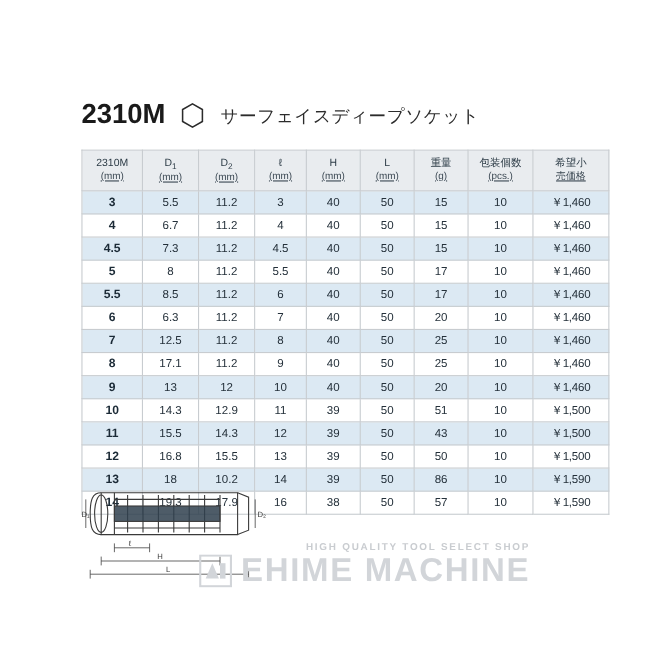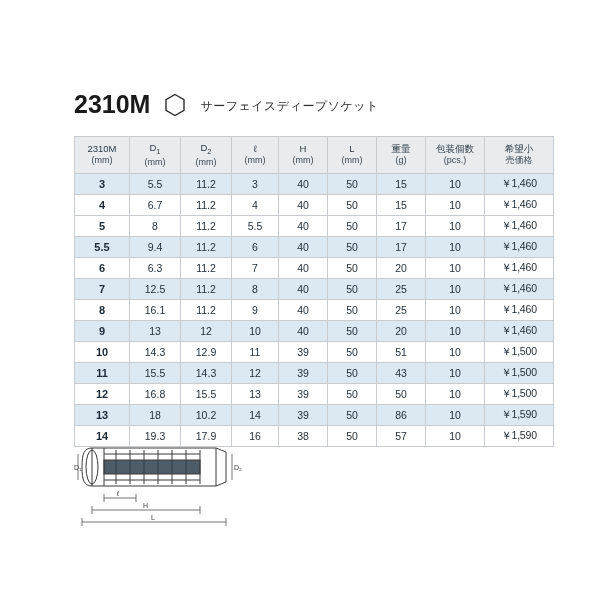--- a/index.html
+++ b/index.html
@@ -35,21 +35,21 @@
     color: #1a1a1a;
     letter-spacing: 0px;
     line-height: 1;
   }
   .hex-icon {
     width: 22px;
     height: 24px;
     display: block;
   }
   .header-desc {
-    font-size: 12px;
+    font-size: 16px;
     color: #2b2b2b;
     letter-spacing: 0.5px;
     padding-top: 4px;
   }
 
   
   .table-wrap {
     position: absolute;
     left: 74px;
     top: 136px;
@@ -75,20 +75,21 @@
     line-height: 1.15;
     height: 32px;
     color: #2b3a45;
     font-weight: normal;
     padding: 2px 1px;
   }
   table.spec thead th .sub {
     display: block;
     font-size: 9px;
     color: #3a4752;
+    text-decoration: underline;
   }
   table.spec thead th .sub-idx {
     font-size: 7.5px;
     vertical-align: sub;
   }
   tbody tr.band-a td {
     background: #dce9f3;
   }
   tbody tr.band-b td {
     background: #ffffff;
@@ -224,34 +225,45 @@
             <td class="first-col">4</td>
             <td>6.7</td>
             <td>11.2</td>
             <td>4</td>
             <td>40</td>
             <td>50</td>
             <td>15</td>
             <td>10</td>
             <td class="price">￥1,460</td>
           </tr>
+          <tr class="band-a">
+            <td class="first-col">4.5</td>
+            <td>7.3</td>
+            <td>11.2</td>
+            <td>4.5</td>
+            <td>40</td>
+            <td>50</td>
+            <td>15</td>
+            <td>10</td>
+            <td class="price">￥1,460</td>
+          </tr>
           <tr class="band-b">
             <td class="first-col">5</td>
             <td>8</td>
             <td>11.2</td>
             <td>5.5</td>
             <td>40</td>
             <td>50</td>
             <td>17</td>
             <td>10</td>
             <td class="price">￥1,460</td>
           </tr>
           <tr class="band-a">
             <td class="first-col">5.5</td>
-            <td>9.4</td>
+            <td>8.5</td>
             <td>11.2</td>
             <td>6</td>
             <td>40</td>
             <td>50</td>
             <td>17</td>
             <td>10</td>
             <td class="price">￥1,460</td>
           </tr>
           <tr class="band-b">
             <td class="first-col">6</td>
@@ -270,21 +282,21 @@
             <td>11.2</td>
             <td>8</td>
             <td>40</td>
             <td>50</td>
             <td>25</td>
             <td>10</td>
             <td class="price">￥1,460</td>
           </tr>
           <tr class="band-b">
             <td class="first-col">8</td>
-            <td>16.1</td>
+            <td>17.1</td>
             <td>11.2</td>
             <td>9</td>
             <td>40</td>
             <td>50</td>
             <td>25</td>
             <td>10</td>
             <td class="price">￥1,460</td>
           </tr>
           <tr class="band-a">
             <td class="first-col">9</td>
@@ -399,14 +411,25 @@
       </g>
 
       <text x="0" y="46" font-family="Liberation Sans, sans-serif" font-size="7" fill="#3a3a3a">D₁</text>
       <text x="160" y="46" font-family="Liberation Sans, sans-serif" font-size="7" fill="#3a3a3a">D₂</text>
       <text x="43" y="72" font-family="Liberation Sans, sans-serif" font-size="7" fill="#3a3a3a">ℓ</text>
       <text x="69" y="84" font-family="Liberation Sans, sans-serif" font-size="7" fill="#3a3a3a">H</text>
       <text x="77" y="96" font-family="Liberation Sans, sans-serif" font-size="7" fill="#3a3a3a">L</text>
     </svg>
   </div>
 
+  <div class="watermark">
+    <div class="wm-small">HIGH QUALITY TOOL SELECT SHOP</div>
+    <div class="wm-main">
+      <svg class="wm-logo" viewBox="0 0 30 30" xmlns="http://www.w3.org/2000/svg">
+        <rect x="1" y="1" width="28" height="28" fill="none" stroke="#d2d5d9" stroke-width="2"></rect>
+        <polygon points="6,22 12,8 18,22" fill="#d2d5d9"></polygon>
+        <rect x="19" y="8" width="5" height="14" fill="#d2d5d9"></rect>
+      </svg>
+      <div class="wm-text">EHIME MACHINE</div>
+    </div>
+  </div>
 
 </div>
 
 </body></html>

